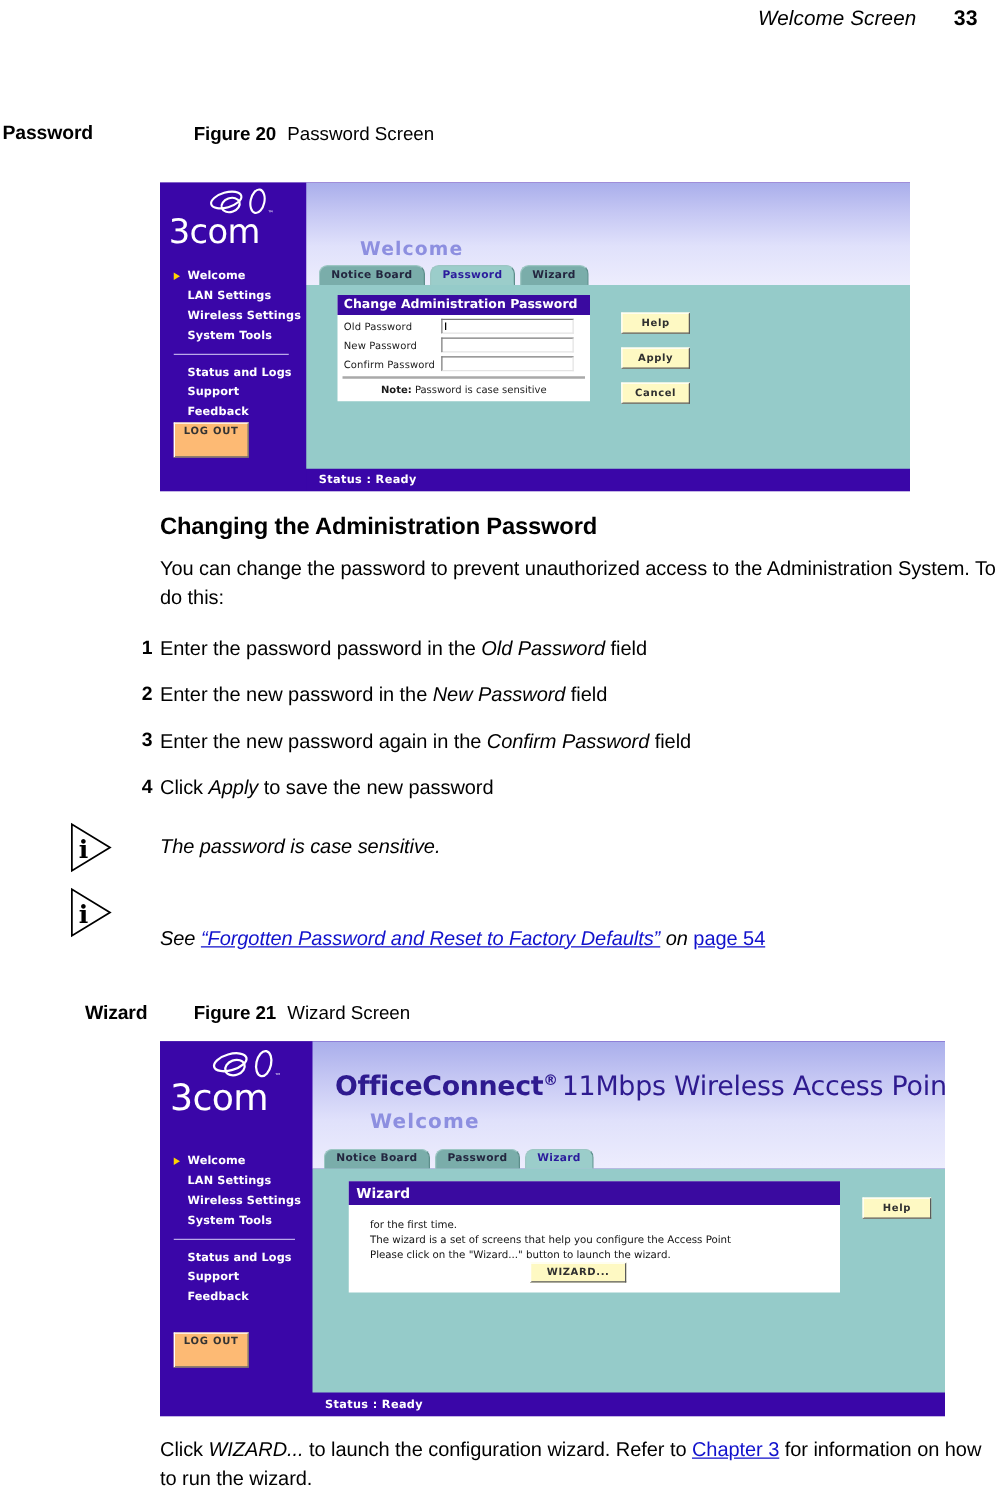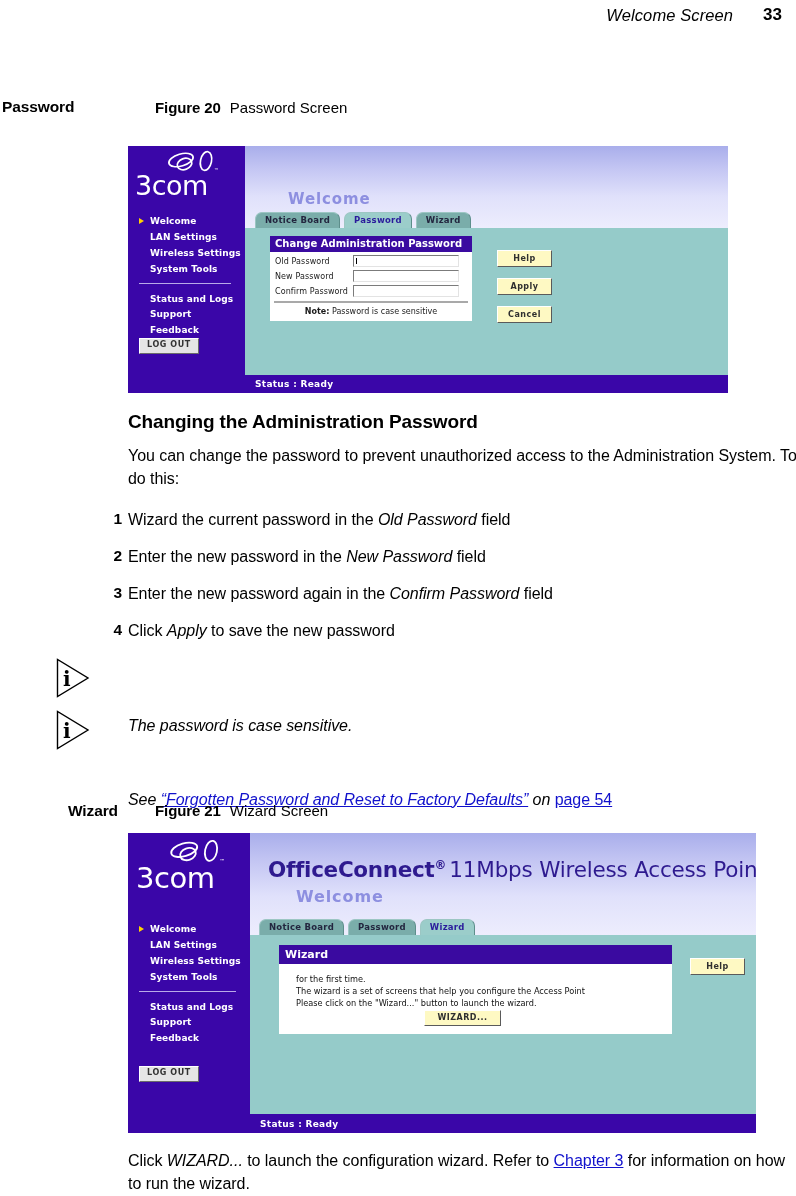--- a/index.html
+++ b/index.html
@@ -123,26 +123,26 @@
     background: #b9a9e8;
     margin: 6px 14px 7px 11px;
   }
   .logout-btn {
     position: absolute;
     left: 11px;
     font-family: "DejaVu Sans", sans-serif;
     font-size: 8px;
     font-weight: bold;
     color: #333;
-    background: #e5e5e5;
+    background: #fdba74;
     border-top: 1.5px solid #ffffff;
     border-left: 1.5px solid #ffffff;
     border-right: 1.5px solid #6a6a6a;
     border-bottom: 1.5px solid #6a6a6a;
-    padding: 2px 7px 4px 7px;
+    padding: 2px 7px 16px 7px;
     letter-spacing: .6px;
     line-height: 1;
   }
 
   .shot-main {
     flex: 1 1 auto;
     display: flex;
     flex-direction: column;
     min-width: 0;
     position: relative;
@@ -339,21 +339,20 @@
     width: 34px;
     height: 40px;
   }
   .note-text {
     position: absolute;
     left: 128px;
     font-style: italic;
     font-size: 16px;
     line-height: 22.5px;
     letter-spacing: -0.05px;
-    margin-top: 48px;
   }
   .xlink {
     color: #1111cc;
     text-decoration: underline;
   }
 </style>
 </head>
 <body>
 
 <div class="running-head">
@@ -441,21 +440,21 @@
     </div>
   </div>
 </div>
 
 <div class="h3" style="top:411px;">Changing the Administration Password</div>
 
 <div class="para" style="top:445px; width:670px;">You can change the password to prevent unauthorized access to the Administration System. To do this:</div>
 
 <div class="stepnum" style="top:510px;">1</div>
 <div class="para" style="top:509px; width:660px;">
-  <span>Wizard the current password in the </span><i>Old Password</i><span> field</span>
+  <span>Enter the password password in the </span><i>Old Password</i><span> field</span>
 </div>
 
 <div class="stepnum" style="top:547px;">2</div>
 <div class="para" style="top:546px; width:660px;">
   <span>Enter the new password in the </span><i>New Password</i><span> field</span>
 </div>
 
 <div class="stepnum" style="top:584px;">3</div>
 <div class="para" style="top:583px; width:660px;">
   <span>Enter the new password again in the </span><i>Confirm Password</i><span> field</span>

